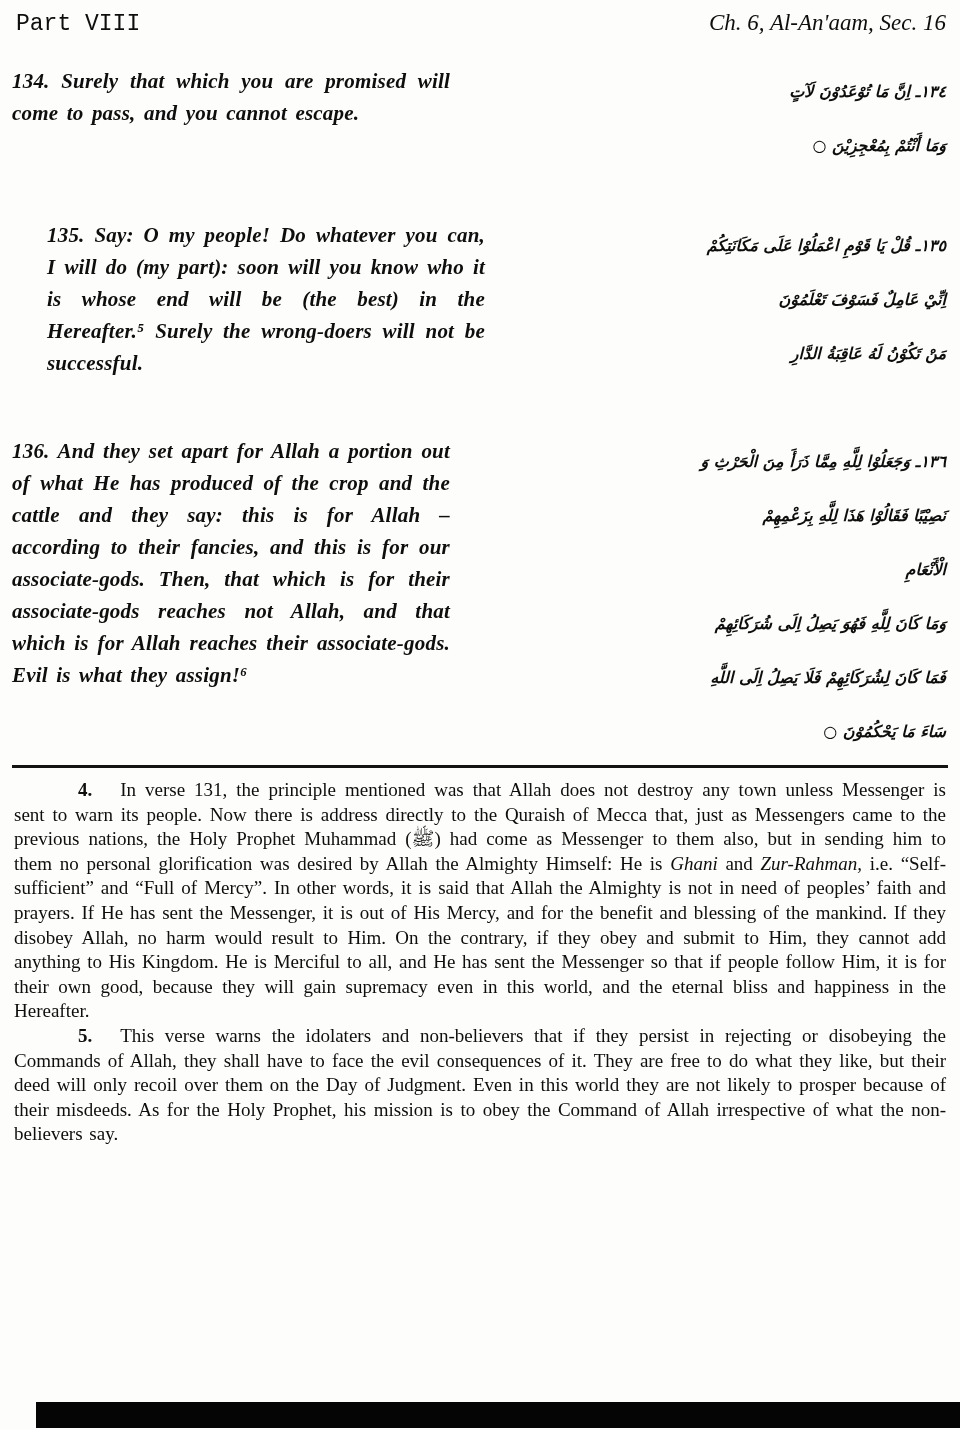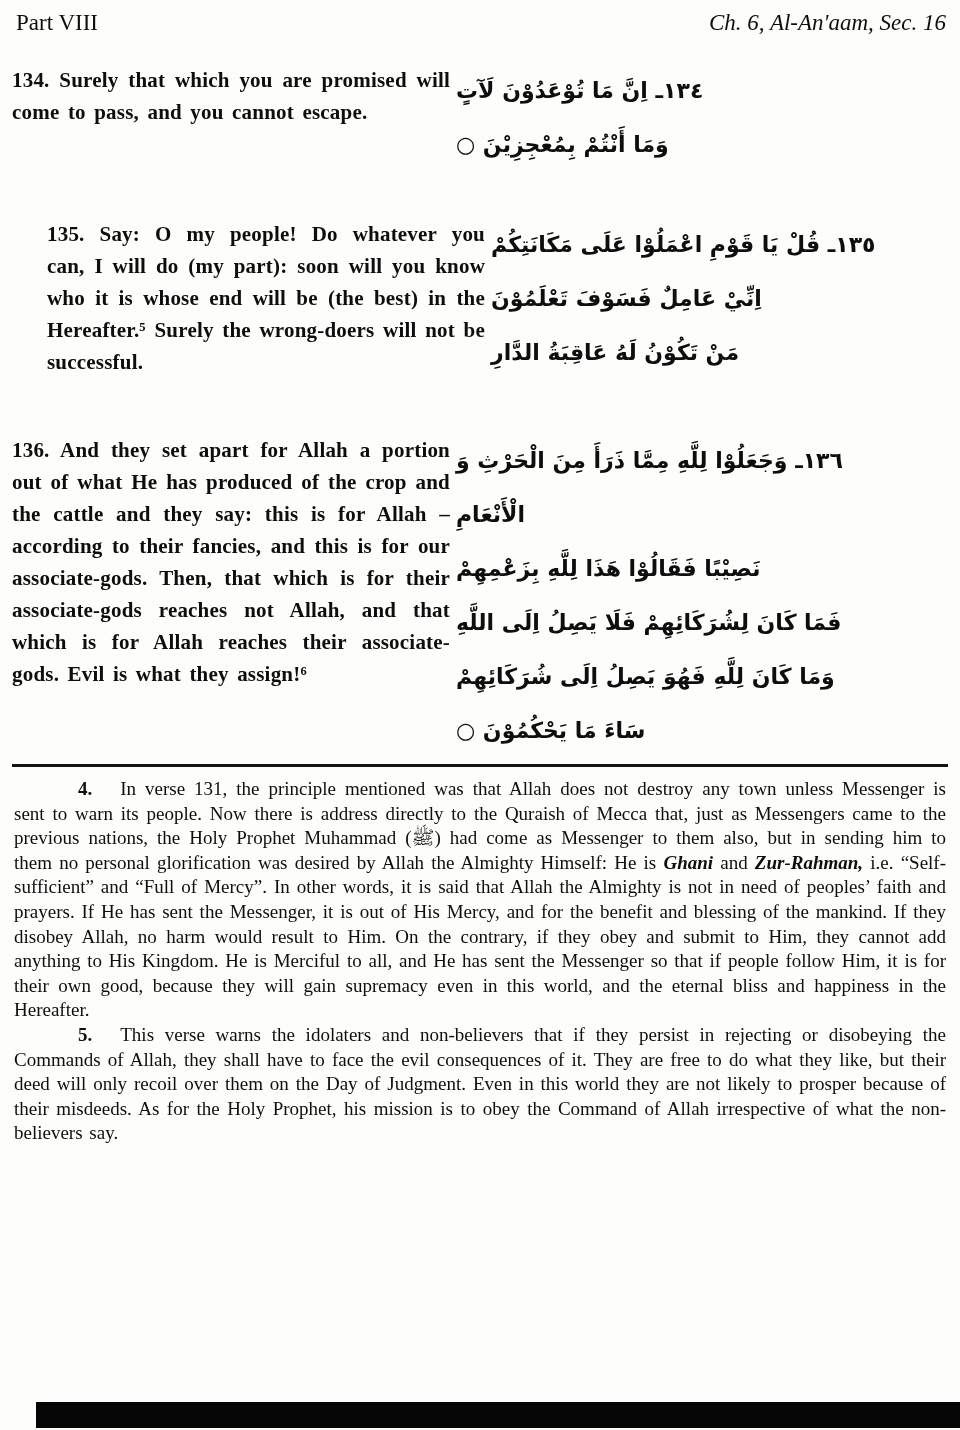--- a/index.html
+++ b/index.html
@@ -13,64 +13,64 @@
   }
   .page { padding: 8px 12px 0 12px; }
 
   
   .header {
     display: flex;
     align-items: baseline;
     font-size: 23px;
     padding: 2px 2px 0 4px;
   }
-  .header .h-left  { flex: 1; text-align: left; }
+  .header .h-left  { flex: 1; text-align: left; font-family: Liberation Mono, monospace; }
   .header .h-mid   { flex: 2; text-align: right; font-style: italic; }
   .header .h-right { flex: 1; text-align: right; }
 
   
-  .content { margin-top: 28px; }
+  .content { margin-top: 28px; font-style: italic; }
   .verse-row { display: flex; align-items: flex-start; }
   .verse-row.gap1 { margin-bottom: 46px; }
   .verse-row.gap2 { margin-bottom: 54px; margin-left: 35px; }
   .english {
     width: 438px;
     font-weight: 700;
     font-size: 21px;
     line-height: 32px;
     text-align: justify;
     letter-spacing: 0.2px;
     word-spacing: 3px;
   }
   .arabic {
     flex: 1;
     direction: rtl;
-    text-align: left;
+    text-align: right;
     font-family: "DejaVu Sans", sans-serif;
     font-weight: 700;
-    font-size: 22px;
+    font-size: 16px;
     padding-left: 6px;
     padding-right: 2px;
   }
   .arabic .ar-line { line-height: 54px; white-space: nowrap; }
 
   
   .divider {
     border: none;
     border-top: 3px solid #141414;
     margin: 6px 0 10px 0;
   }
   .footnotes { font-size: 19px; line-height: 24.6px; padding: 0 2px; }
   .footnotes p {
     text-align: justify;
     text-indent: 64px;
     word-spacing: 2px;
   }
   .fn-num { font-weight: 700; margin-right: 28px; }
-  .italic { font-style: italic; font-weight: bold; }
+  .italic { font-style: italic; }
 
   
   .scan-bar {
     position: absolute;
     left: 36px;
     right: 0;
     bottom: 2px;
     height: 26px;
     background: #050505;
   }
@@ -101,24 +101,24 @@
           <div class="ar-line">١٣٥ـ قُلْ يَا قَوْمِ اعْمَلُوْا عَلَى مَكَانَتِكُمْ</div>
           <div class="ar-line">اِنِّيْ عَامِلٌ فَسَوْفَ تَعْلَمُوْنَ</div>
           <div class="ar-line">مَنْ تَكُوْنُ لَهُ عَاقِبَةُ الدَّارِ</div>
         </div>
     </div>
 
     <div class="verse-row">
       <div class="english">136. And they set apart for Allah a portion out of what He has produced of the crop and the cattle and they say: this is for Allah – according to their fancies, and this is for our associate-gods. Then, that which is for their associate-gods reaches not Allah, and that which is for Allah reaches their associate-gods. Evil is what they assign!⁶</div>
       <div class="arabic">
           <div class="ar-line">١٣٦ـ وَجَعَلُوْا لِلَّهِ مِمَّا ذَرَأَ مِنَ الْحَرْثِ وَ</div>
+          <div class="ar-line">نَصِيْبًا فَقَالُوْا هَذَا لِلَّهِ بِزَعْمِهِمْ</div>
           <div class="ar-line">الْأَنْعَامِ</div>
-          <div class="ar-line">نَصِيْبًا فَقَالُوْا هَذَا لِلَّهِ بِزَعْمِهِمْ</div>
+          <div class="ar-line">وَمَا كَانَ لِلَّهِ فَهُوَ يَصِلُ اِلَى شُرَكَائِهِمْ</div>
           <div class="ar-line">فَمَا كَانَ لِشُرَكَائِهِمْ فَلَا يَصِلُ اِلَى اللَّهِ</div>
-          <div class="ar-line">وَمَا كَانَ لِلَّهِ فَهُوَ يَصِلُ اِلَى شُرَكَائِهِمْ</div>
           <div class="ar-line">سَاءَ مَا يَحْكُمُوْنَ ○</div>
         </div>
     </div>
 
   </div>
 
   <hr class="divider">
 
   <div class="footnotes">
     <p><span class="fn-num">4.</span><span><span>In verse 131, the principle mentioned was that Allah does not destroy any town unless Messenger is sent to warn its people. Now there is address directly to the Quraish of Mecca that, just as Messengers came to the previous nations, the Holy Prophet Muhammad (ﷺ) had come as Messenger to them also, but in sending him to them no personal glorification was desired by Allah the Almighty Himself: He is </span><span class="italic">Ghani</span><span> and </span><span class="italic">Zur-Rahman,</span><span> i.e. “Self-sufficient” and “Full of Mercy”. In other words, it is said that Allah the Almighty is not in need of peoples’ faith and prayers. If He has sent the Messenger, it is out of His Mercy, and for the benefit and blessing of the mankind. If they disobey Allah, no harm would result to Him. On the contrary, if they obey and submit to Him, they cannot add anything to His Kingdom. He is Merciful to all, and He has sent the Messenger so that if people follow Him, it is for their own good, because they will gain supremacy even in this world, and the eternal bliss and happiness in the Hereafter.</span></span></p>

